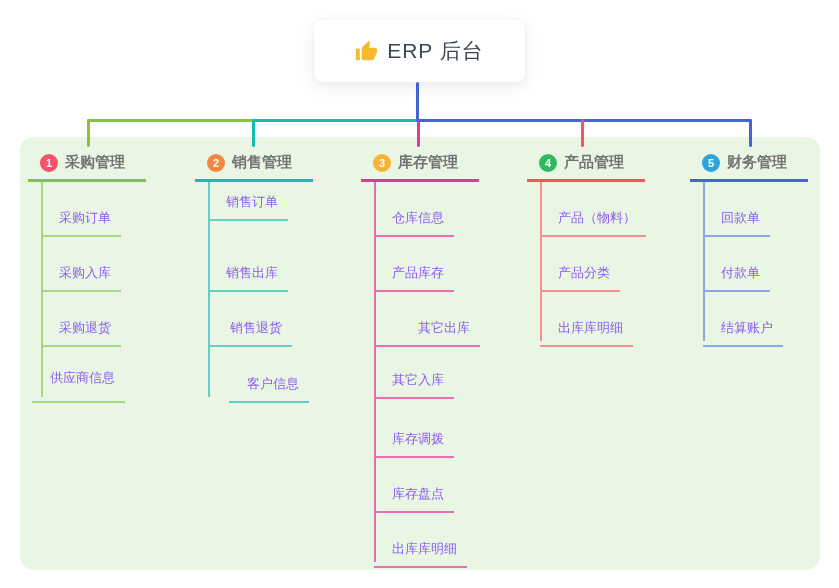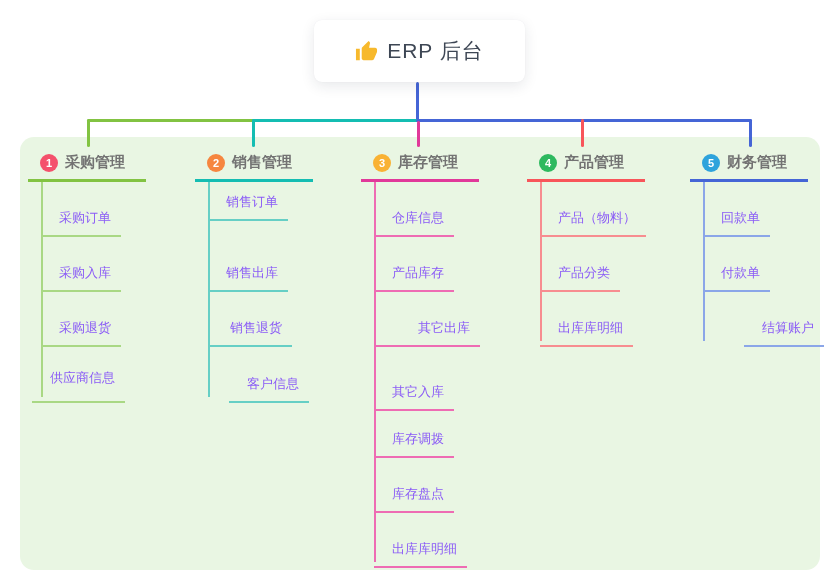--- a/index.html
+++ b/index.html
@@ -99,21 +99,21 @@
       <div class="spine" style="left: 374px; top: 182px; height: 380px; background: rgb(238, 108, 179);"></div>
       <div class="child-row" style="left: 374px; top: 196px; border-bottom-color: rgb(238, 108, 179);">
         <div class="child-text">仓库信息</div>
       </div>
       <div class="child-row" style="left: 374px; top: 251px; border-bottom-color: rgb(238, 108, 179);">
         <div class="child-text">产品库存</div>
       </div>
       <div class="child-row" style="left: 374px; top: 306px; border-bottom-color: rgb(238, 108, 179); padding-left: 44px;">
         <div class="child-text">其它出库</div>
       </div>
-      <div class="child-row" style="left: 374px; top: 370px; border-bottom-color: rgb(238, 108, 179); text-align: center;">
+      <div class="child-row" style="left: 374px; top: 358px; border-bottom-color: rgb(238, 108, 179); text-align: center;">
         <div class="child-text">其它入库</div>
       </div>
       <div class="child-row" style="left: 374px; top: 417px; border-bottom-color: rgb(238, 108, 179);">
         <div class="child-text">库存调拨</div>
       </div>
       <div class="child-row" style="left: 374px; top: 472px; border-bottom-color: rgb(238, 108, 179);">
         <div class="child-text">库存盘点</div>
       </div>
       <div class="child-row" style="left: 374px; top: 527px; border-bottom-color: rgb(238, 108, 179);">
         <div class="child-text">出库库明细</div>
@@ -136,17 +136,17 @@
         <div class="badge" style="background: rgb(46, 163, 220);">5</div>
         <div class="branch-title">财务管理</div>
       </div>
       <div class="spine" style="left: 703px; top: 182px; height: 159px; background: rgb(139, 166, 232);"></div>
       <div class="child-row" style="left: 703px; top: 196px; border-bottom-color: rgb(139, 166, 232);">
         <div class="child-text">回款单</div>
       </div>
       <div class="child-row" style="left: 703px; top: 251px; border-bottom-color: rgb(139, 166, 232);">
         <div class="child-text">付款单</div>
       </div>
-      <div class="child-row" style="left: 703px; top: 306px; border-bottom-color: rgb(139, 166, 232); margin-left: 41px;">
+      <div class="child-row" style="left: 703px; top: 306px; border-bottom-color: rgb(139, 166, 232);">
         <div class="child-text">结算账户</div>
       </div>
     </div>
 </div>
 
 </body></html>

